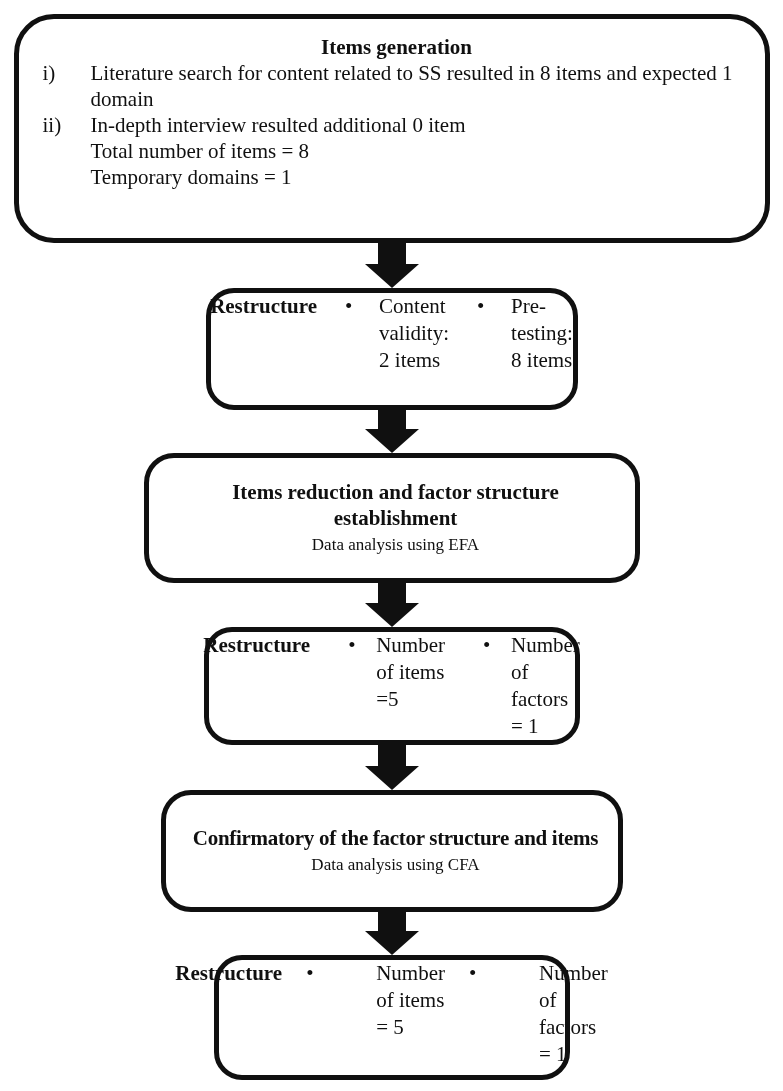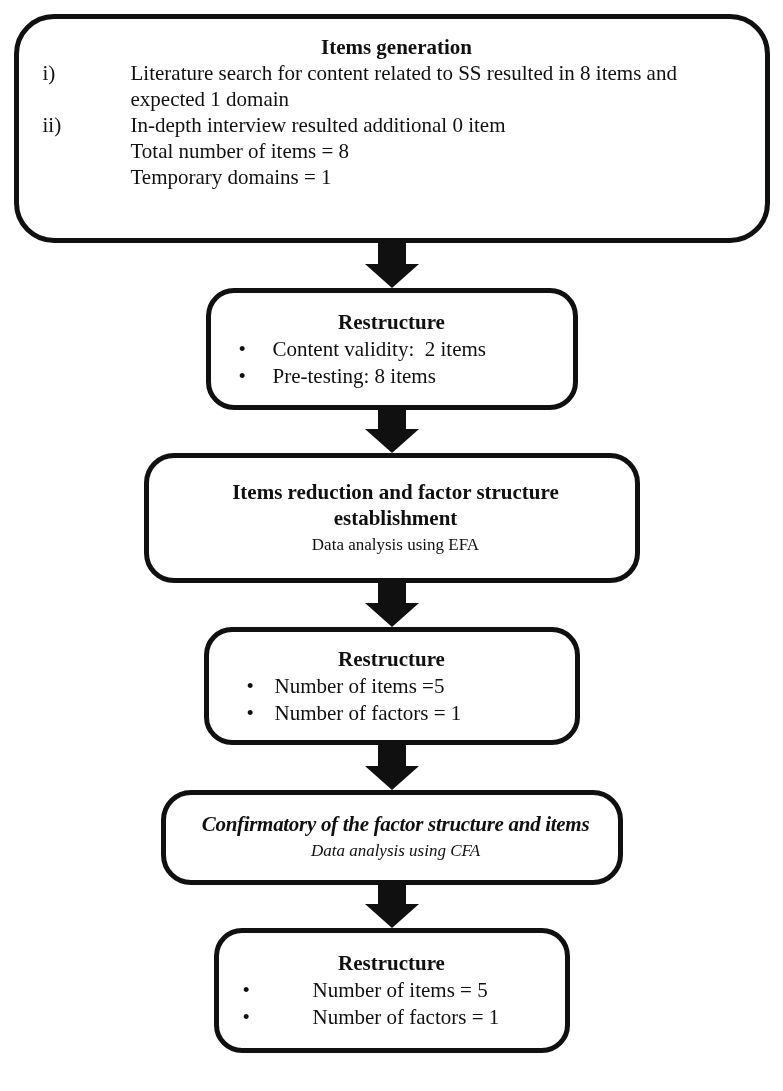--- a/index.html
+++ b/index.html
@@ -9,39 +9,39 @@
   }
   .flow { width:783px; display:flex; flex-direction:column; align-items:center; padding-top:14px; }
   .box { box-sizing:border-box; border:5px solid #101010; background:#ffffff; }
   .title { font-weight:bold; font-size:21px; line-height:26px; text-align:center; margin:0; }
   .arrow { display:block; }
 
   
   .b1 { width:756px; height:229px; border-radius:40px; padding:15px 14px 16px 24px; }
   .b1 .row { display:flex; font-size:21px; line-height:26px; }
   .b1 .marker { width:48px; flex:none; }
-  .b1 .txt { width:658px;margin-left:40px; }
+  .b1 .txt { width:658px; }
 
   
-  .b2,.b4,.b6 { display:flex; flex-direction:column; justify-content:center; }
+  .b2,.b4,.b6 { display:flex; flex-direction:row; justify-content:center; }
   .b2 { width:372px; height:122px; border-radius:28px; }
   .b4 { width:376px; height:118px; border-radius:28px; }
   .b6 { width:356px; height:125px; border-radius:28px; }
   .b2 .title,.b4 .title,.b6 .title,.subtitle { line-height:27px; }
   .bul { display:flex; font-size:21px; line-height:27px; }
   .dot { flex:none; }
   .bt { white-space:pre-wrap; }
   .b2 .bul { padding-left:28px; } .b2 .dot { width:34px; }
   .b4 .bul { padding-left:38px; } .b4 .dot { width:28px; }
   .b6 .bul { padding-left:24px; } .b6 .dot { width:70px; }
 
   
   .b3,.b5 { display:flex; flex-direction:column; justify-content:center; text-align:center;padding-left:8px; }
   .b3 { width:496px; height:130px; border-radius:30px; }
-  .b5 { width:462px; height:95px; border-radius:30px;font-style:italic; }
+  .b5 { width:462px; height:122px; border-radius:30px; }
   .b3 .title { max-width:430px; margin:0 auto; }
   .b5 .title { white-space:nowrap; letter-spacing:-0.3px; }
   .subtitle { font-size:17px; margin:0; }
 </style>
 </head>
 <body>
 
 <div class="flow">
 
   <section class="box b1">

